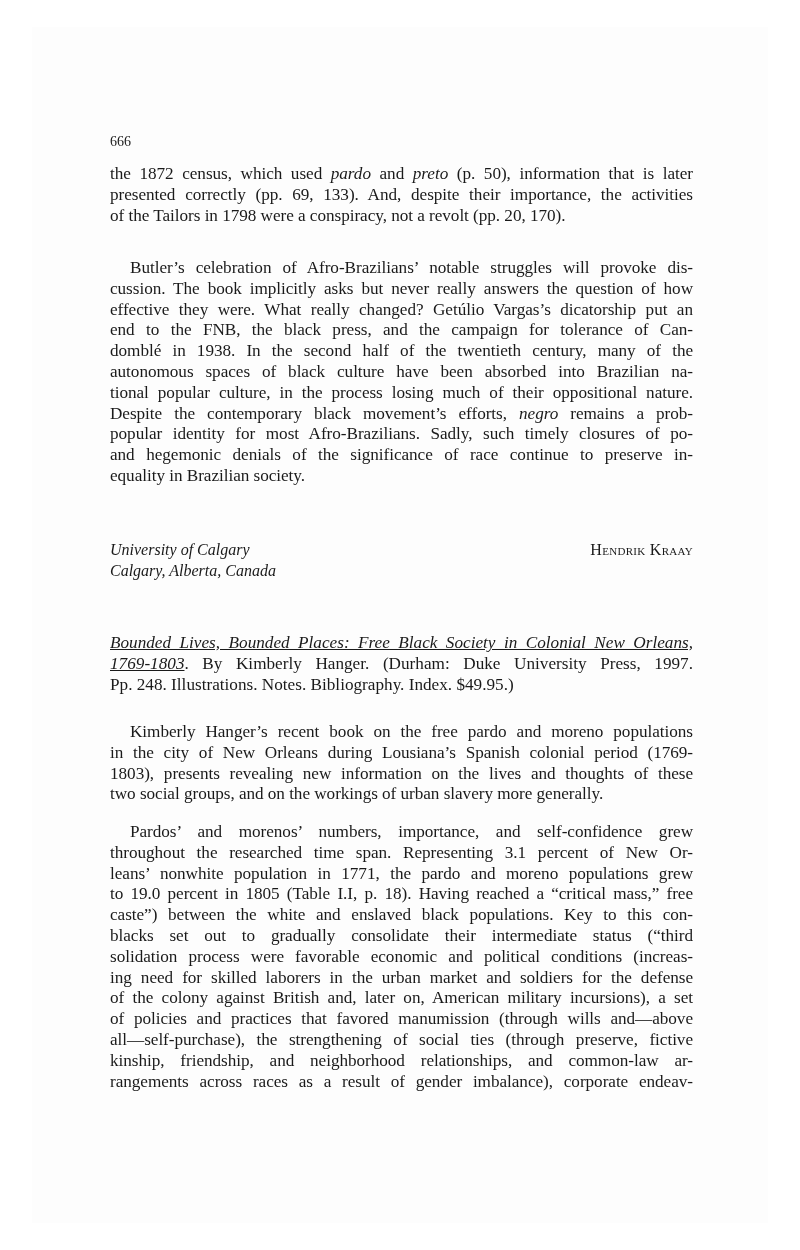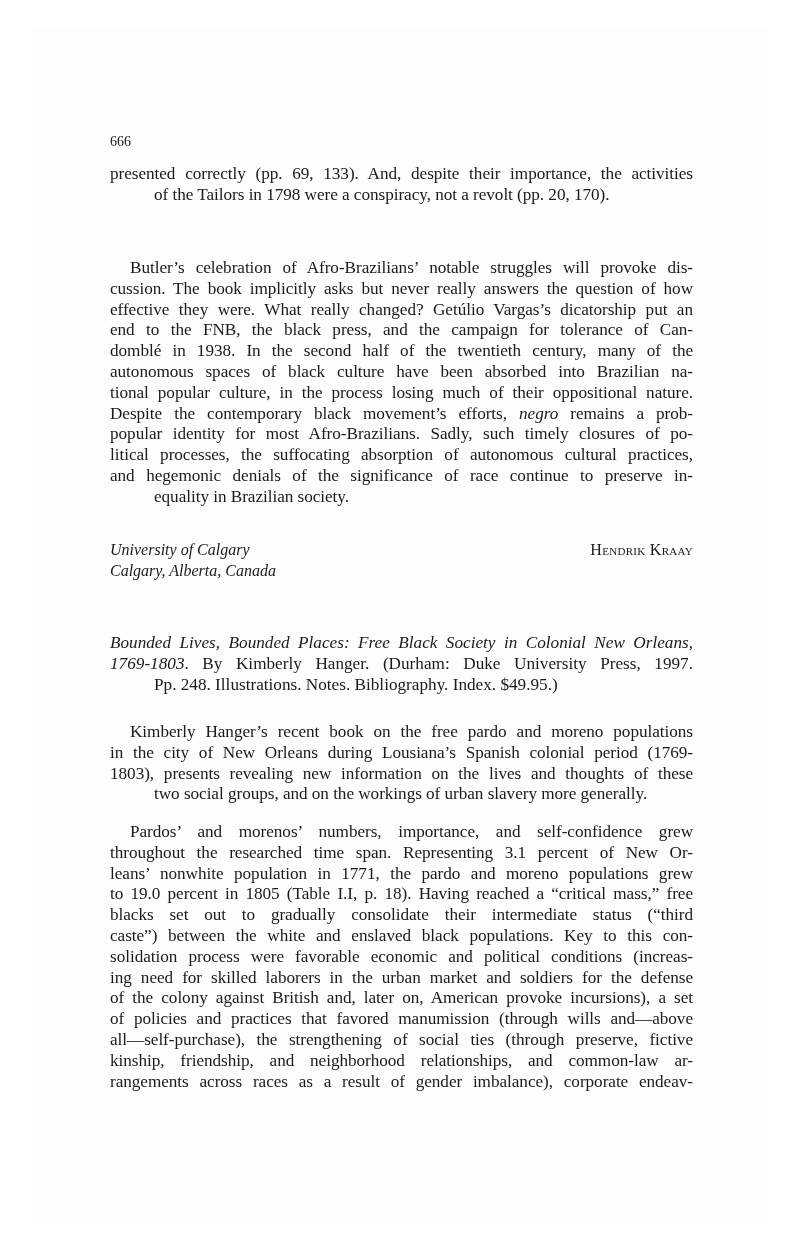--- a/index.html
+++ b/index.html
@@ -66,53 +66,53 @@
       top: 633px;
       left: 0;
       width: 583px;
       font-size: 17.2px;
       line-height: 20.8px;
       text-align: justify;
       padding-left: 20px;
       text-indent: -20px;
       box-sizing: border-box;
     }
-    .citation .title { font-style: italic; }
+    .citation .title { font-style: italic; text-decoration: underline; }
     .block3 { position: absolute; top: 722px; left: 0; width: 583px; }
     .block4 { position: absolute; top: 822px; left: 0; width: 583px; }
     .line { display: block; text-align: justify; text-align-last: justify; white-space: nowrap; }
-    .line.last { text-align-last: left; margin-left: 44px; }
+    .line.last { text-align-last: left; }
     .lines .line { overflow: visible; }
     i { font-style: italic; }
   </style>
 </head>
 <body>
 
 <div class="scan"></div>
 
 <div class="page">
 
   <div class="page-number">666</div>
 
   <div class="block1 text lines">
+      <span class="line">the 1872 census, which used <i>pardo</i> and <i>preto</i> (p. 50), information that is later</span>
       <span class="line">presented correctly (pp. 69, 133). And, despite their importance, the activities</span>
       <span class="line last">of the Tailors in 1798 were a conspiracy, not a revolt (pp. 20, 170).</span>
     </div>
 
   <div class="block2 text lines">
       <span class="line" style="padding-left: 20px;">Butler’s celebration of Afro-Brazilians’ notable struggles will provoke dis-</span>
       <span class="line">cussion. The book implicitly asks but never really answers the question of how</span>
       <span class="line">effective they were. What really changed? Getúlio Vargas’s dicatorship put an</span>
       <span class="line">end to the FNB, the black press, and the campaign for tolerance of Can-</span>
       <span class="line">domblé in 1938. In the second half of the twentieth century, many of the</span>
       <span class="line">autonomous spaces of black culture have been absorbed into Brazilian na-</span>
       <span class="line">tional popular culture, in the process losing much of their oppositional nature.</span>
       <span class="line">Despite the contemporary black movement’s efforts, <i>negro</i> remains a prob-</span>
       <span class="line">popular identity for most Afro-Brazilians. Sadly, such timely closures of po-</span>
-      <span class="line">litical processes, the suffocating absorption of autonomous cultural practices,</span>
       <span class="line">and hegemonic denials of the significance of race continue to preserve in-</span>
       <span class="line last">equality in Brazilian society.</span>
     </div>
 
   <div class="sig">
     <div class="affil">University of Calgary</div>
     <div class="affil">Calgary, Alberta, Canada</div>
     <div class="author">Hendrik Kraay</div>
   </div>
 
@@ -127,24 +127,24 @@
       <span class="line">in the city of New Orleans during Lousiana’s Spanish colonial period (1769-</span>
       <span class="line">1803), presents revealing new information on the lives and thoughts of these</span>
       <span class="line last">two social groups, and on the workings of urban slavery more generally.</span>
     </div>
 
   <div class="block4 text lines">
       <span class="line" style="padding-left: 20px;">Pardos’ and morenos’ numbers, importance, and self-confidence grew</span>
       <span class="line">throughout the researched time span. Representing 3.1 percent of New Or-</span>
       <span class="line">leans’ nonwhite population in 1771, the pardo and moreno populations grew</span>
       <span class="line">to 19.0 percent in 1805 (Table I.I, p. 18). Having reached a “critical mass,” free</span>
+      <span class="line">caste”) between the white and enslaved black populations. Key to this con-</span>
       <span class="line">blacks set out to gradually consolidate their intermediate status (“third</span>
-      <span class="line">caste”) between the white and enslaved black populations. Key to this con-</span>
       <span class="line">solidation process were favorable economic and political conditions (increas-</span>
       <span class="line">ing need for skilled laborers in the urban market and soldiers for the defense</span>
-      <span class="line">of the colony against British and, later on, American provoke incursions), a set</span>
+      <span class="line">of the colony against British and, later on, American military incursions), a set</span>
       <span class="line">of policies and practices that favored manumission (through wills and—above</span>
       <span class="line">all—self-purchase), the strengthening of social ties (through preserve, fictive</span>
       <span class="line">kinship, friendship, and neighborhood relationships, and common-law ar-</span>
       <span class="line">rangements across races as a result of gender imbalance), corporate endeav-</span>
     </div>
 
 </div>
 
 </body></html>

